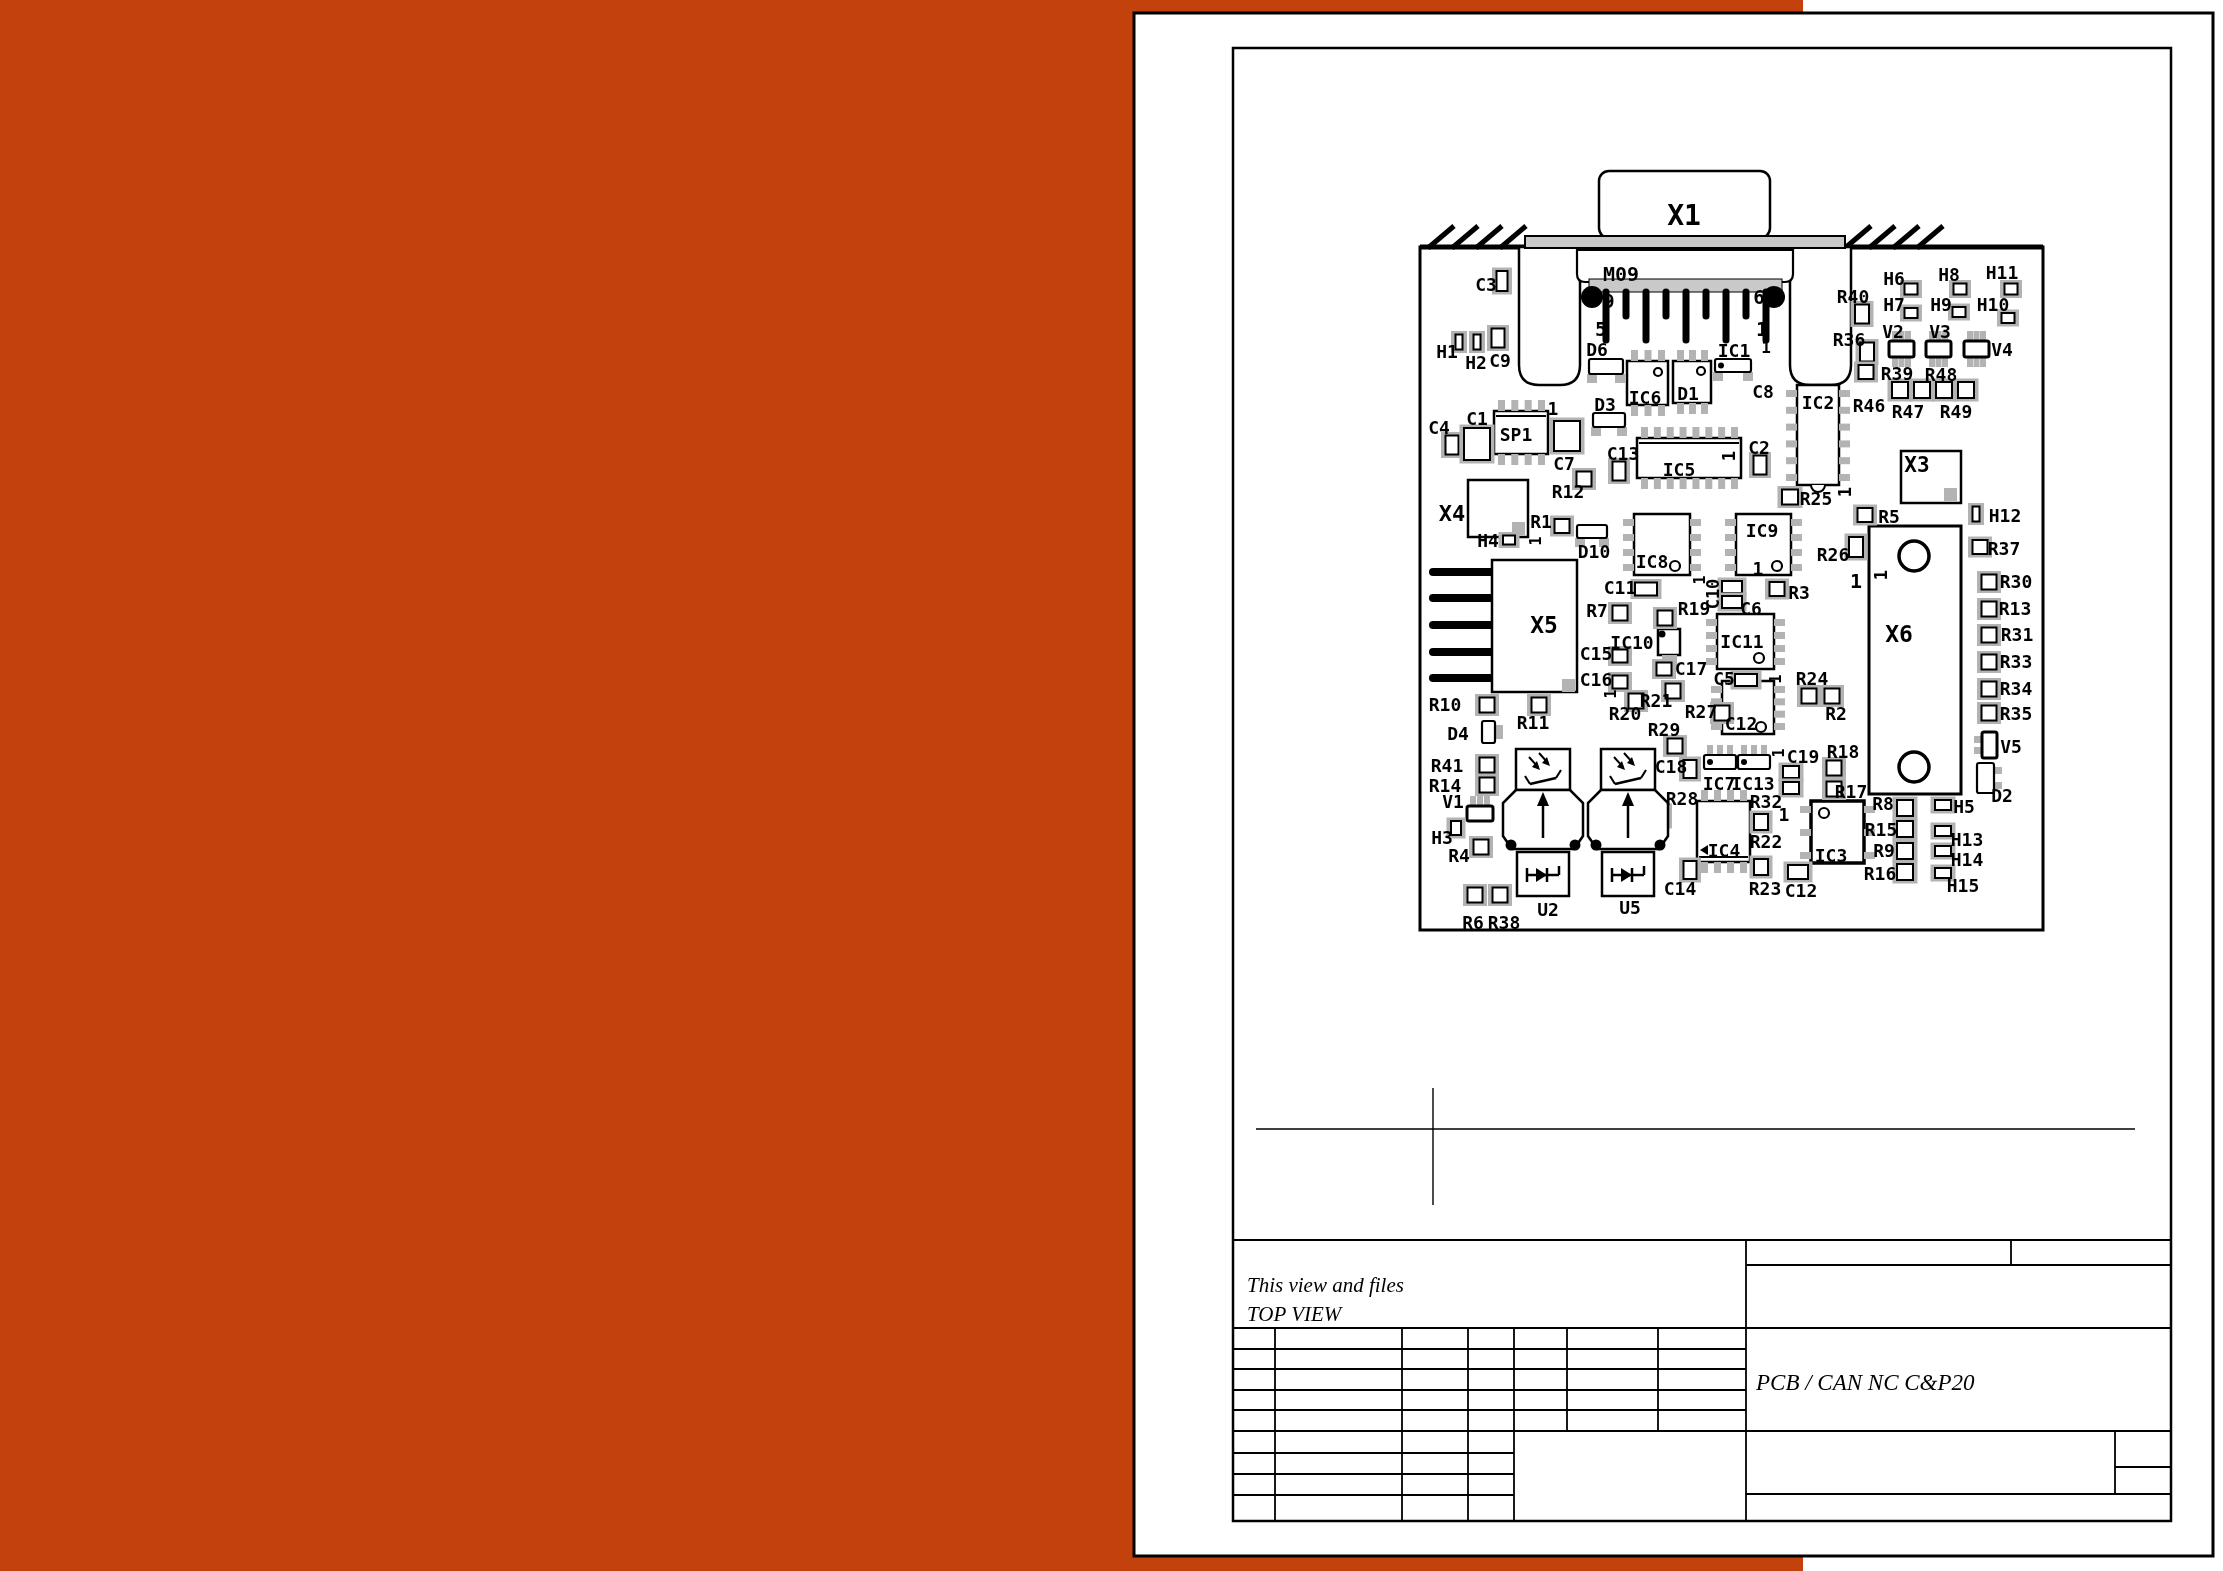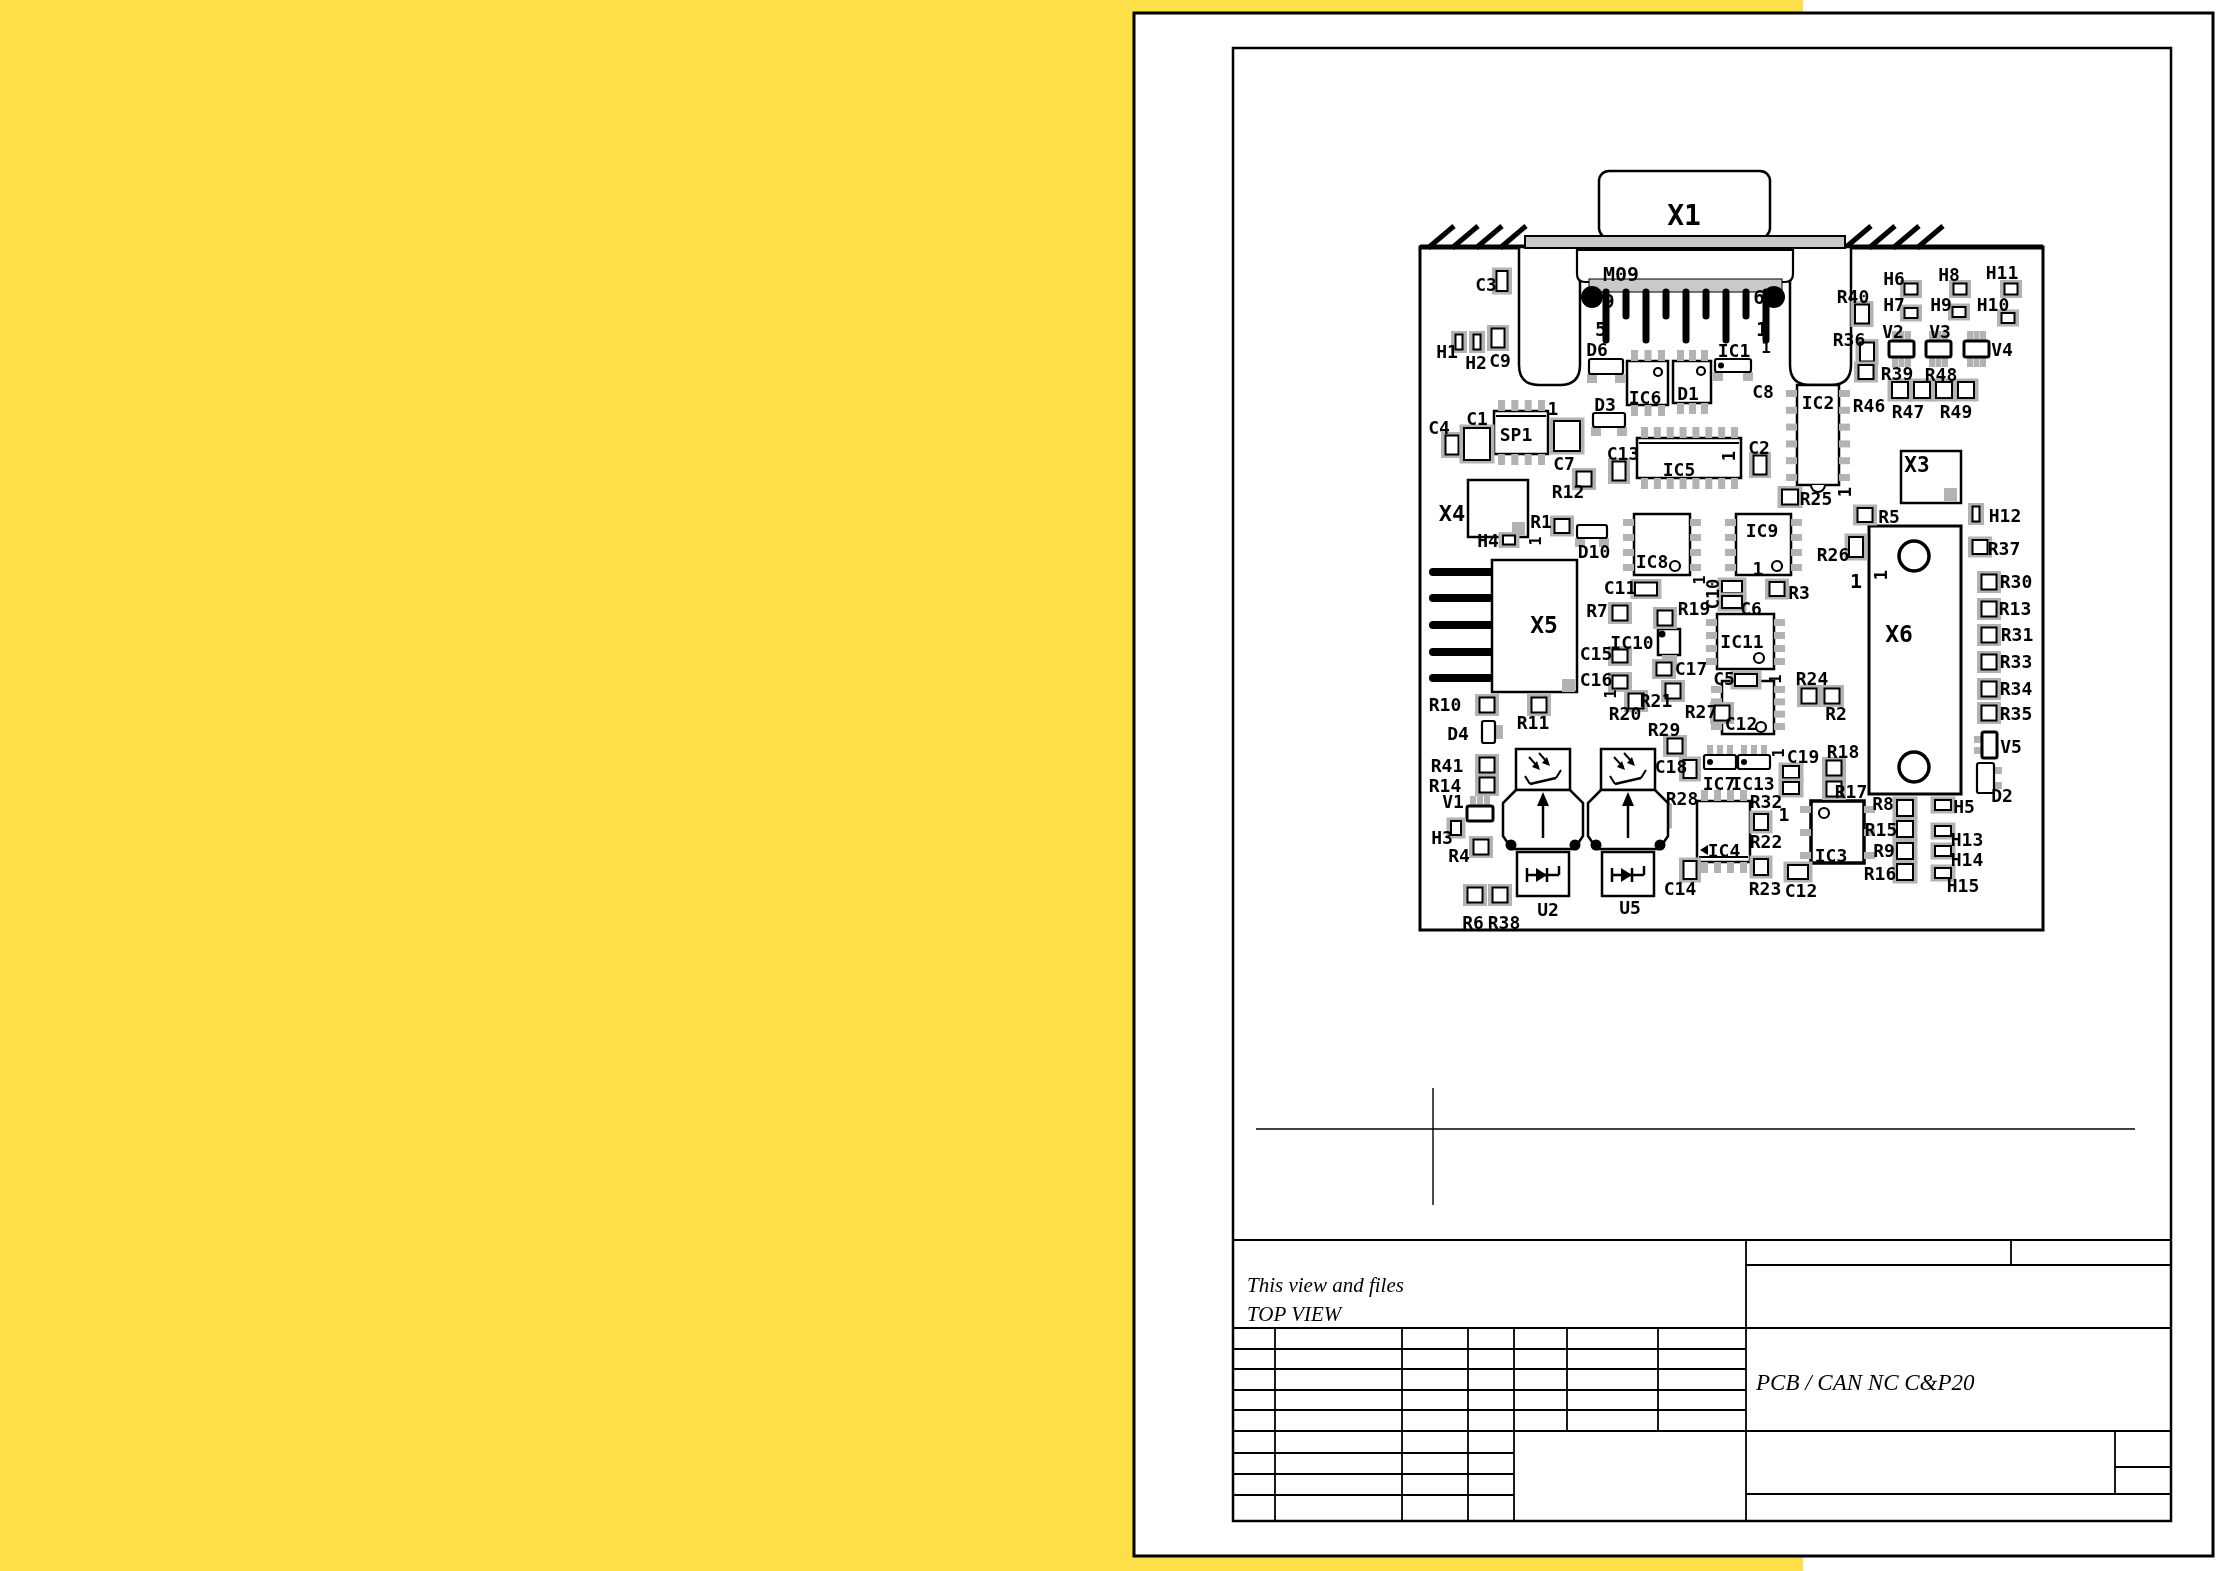--- a/index.html
+++ b/index.html
@@ -1,16 +1,16 @@
 <!DOCTYPE html>
 <html><head>
 <meta charset="utf-8">
 <style>
   html,body{margin:0;padding:0;background:#fff;}
-  #stage{position:relative;width:1803px;height:1571px;background:#fde047;}
+  #stage{position:relative;width:1803px;height:1571px;background:#c2410c;}
   svg{display:block;width:2223px;height:1571px;}
   .lbl{font-family:"DejaVu Sans Mono",monospace;font-weight:bold;fill:#000;}
   .ser{font-family:"Liberation Serif",serif;font-style:italic;font-size:21px;fill:#000;}
   .ser2{font-family:"Liberation Serif",serif;font-style:italic;font-size:23px;fill:#000;}
 </style>
 </head>
 <body>
 
 <div id="stage">
   <svg id="drawing" viewBox="0 0 2223 1571">

